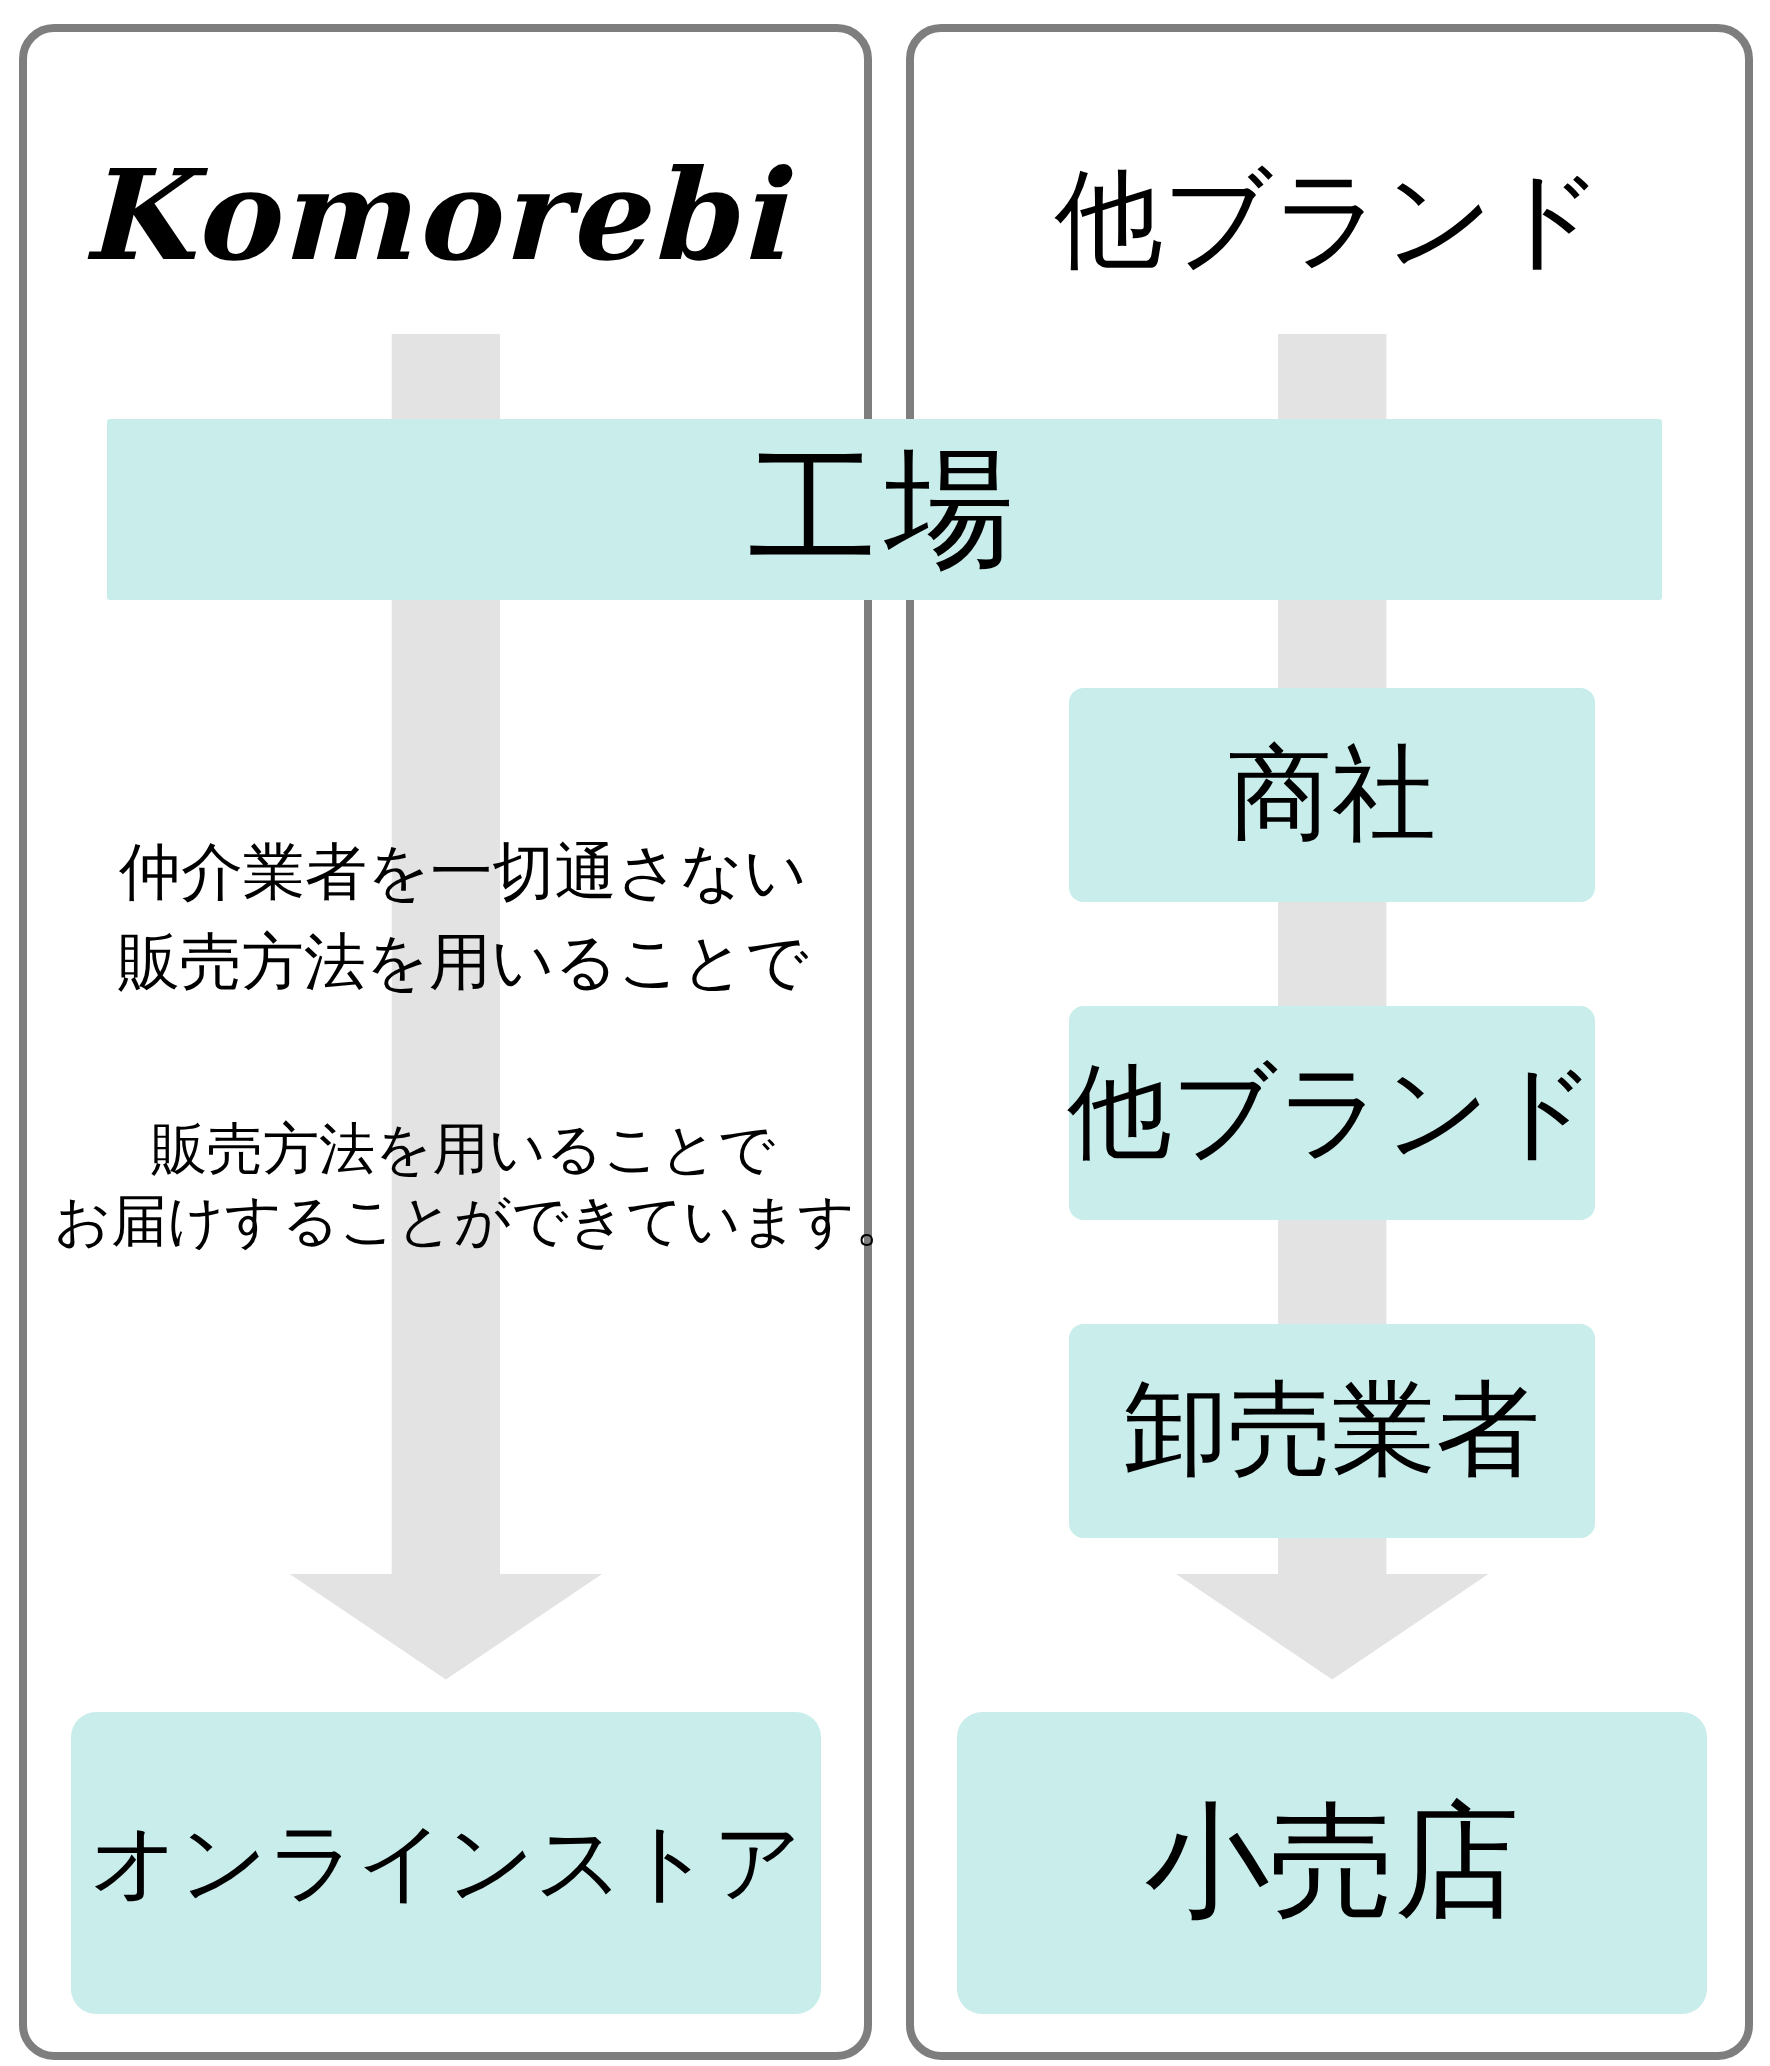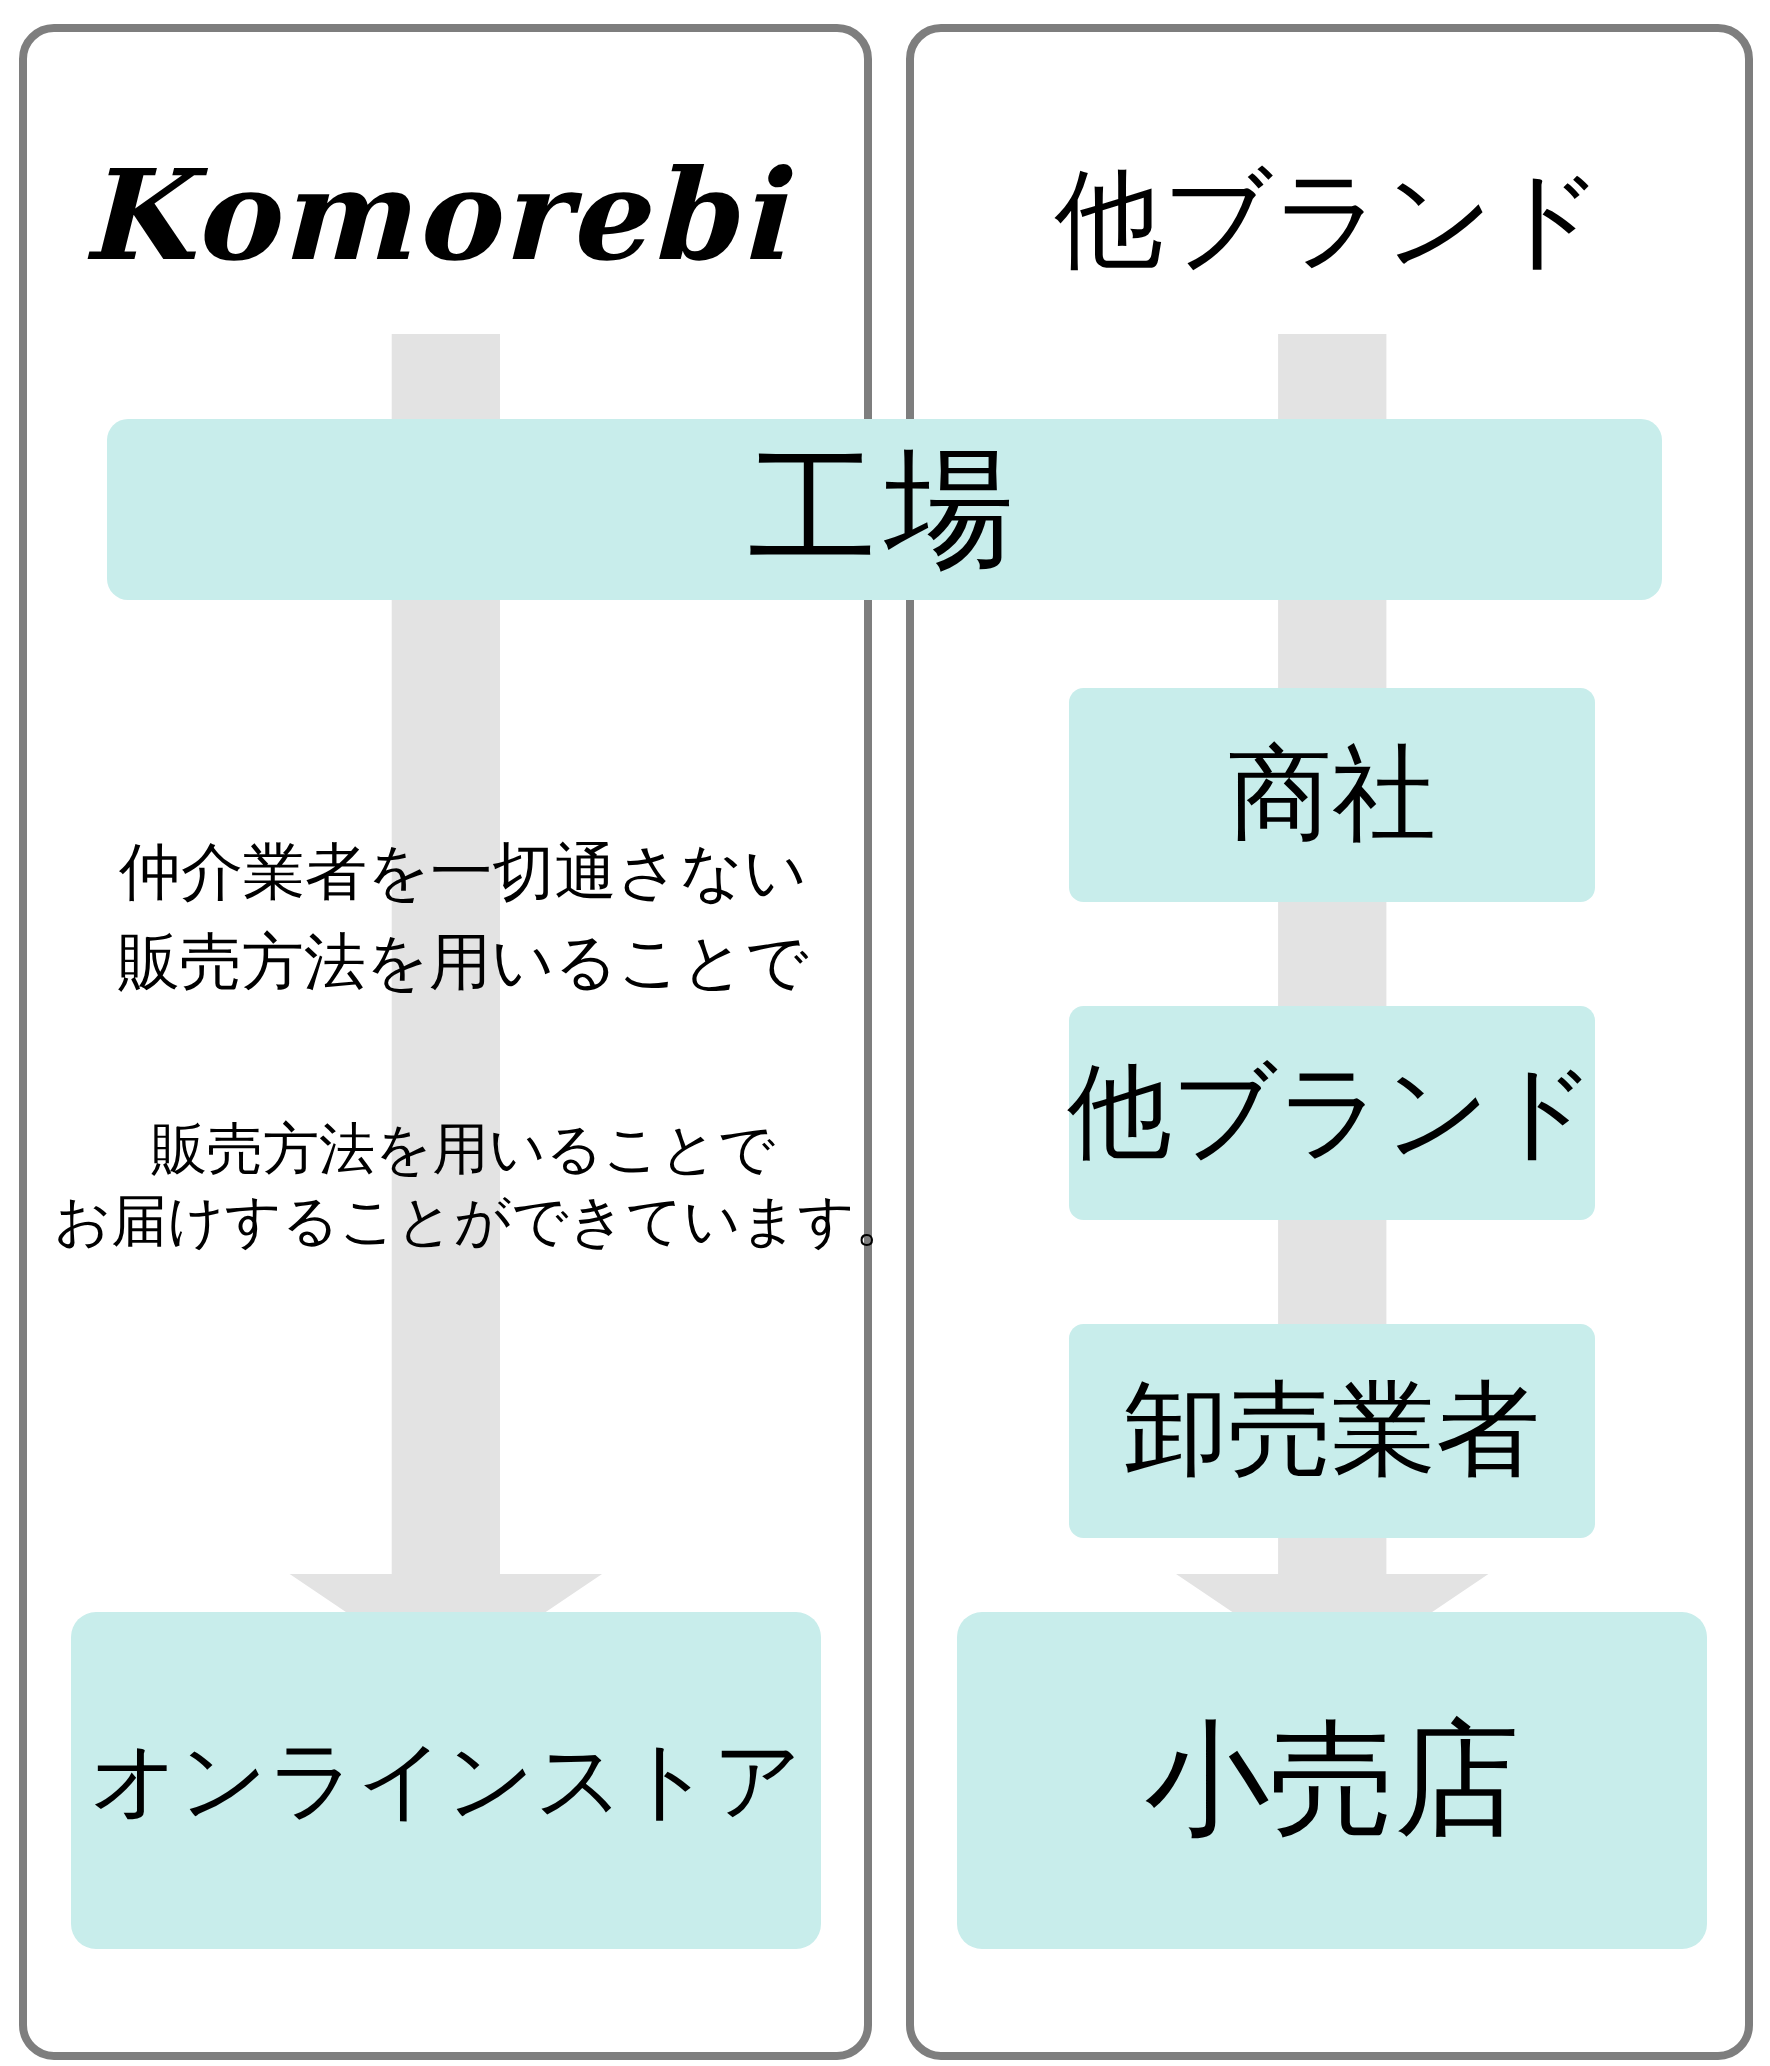--- a/index.html
+++ b/index.html
@@ -36,33 +36,33 @@
   .cyan-box{
     position:absolute;
     background:var(--box-fill);
     z-index:3;
     display:flex;align-items:center;justify-content:center;
     text-align:center;
     white-space:nowrap;
   }
   .factory-band{
     left:107px;top:419px;width:1555px;height:181px;
-    border-radius:21px;
+    border-radius:3px;
     font-size:129px;letter-spacing:7.5px;
   }
   .step-box{
     left:1069px;width:526px;height:214px;
     border-radius:14.6px;
     font-size:104px;
   }
   .step-box.step-0{top:688px;}
   .step-box.step-1{top:1006px;}
   .step-box.step-2{top:1324px;}
   .bottom-box{
-    top:1612px;width:750px;height:337px;
+    top:1712px;width:750px;height:302px;
     border-radius:25px;
   }
   .bottom-box.left{left:71px;font-size:87px;}
   .bottom-box.right{left:957px;font-size:125px;}
 
   .title{
     position:absolute;z-index:3;
     text-align:center;white-space:nowrap;
   }
   .title.komorebi{

